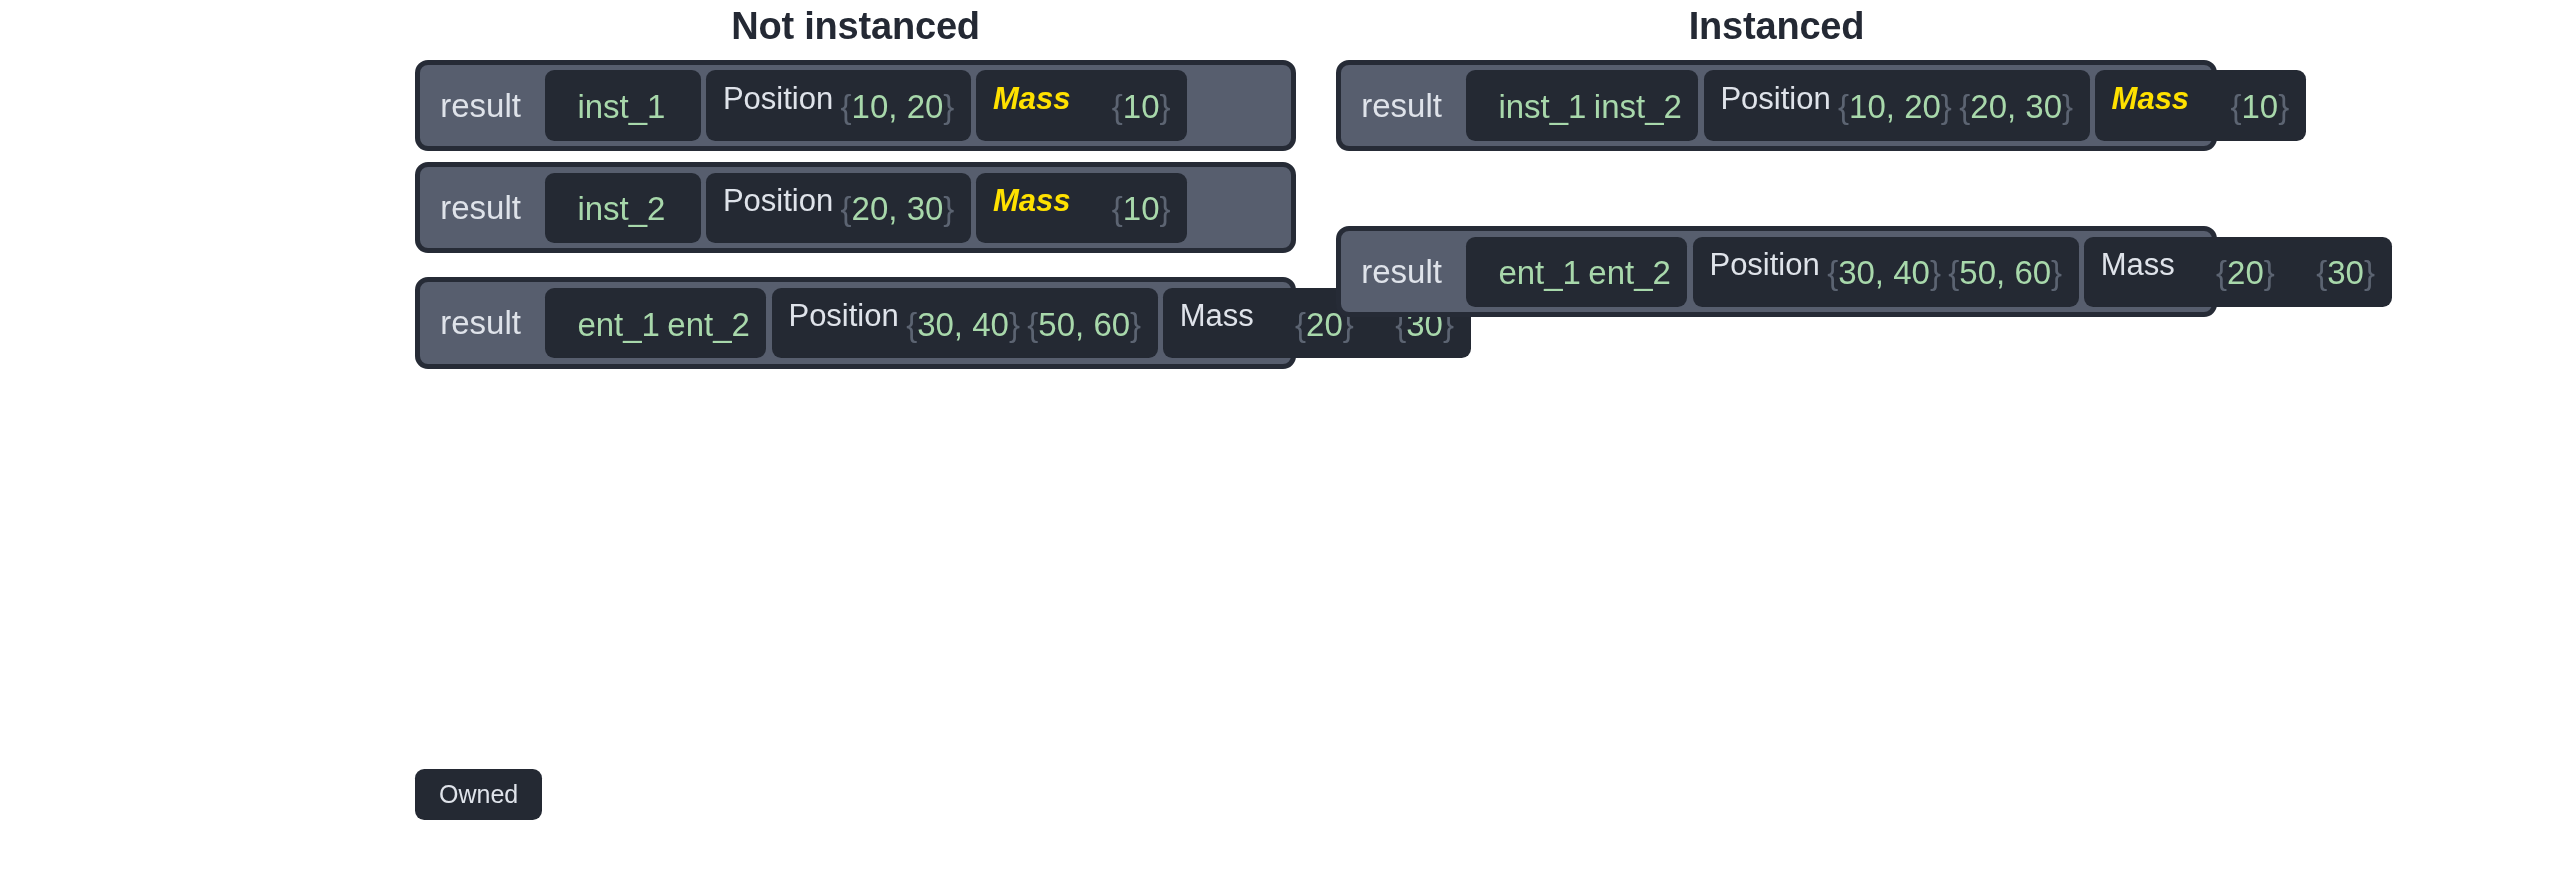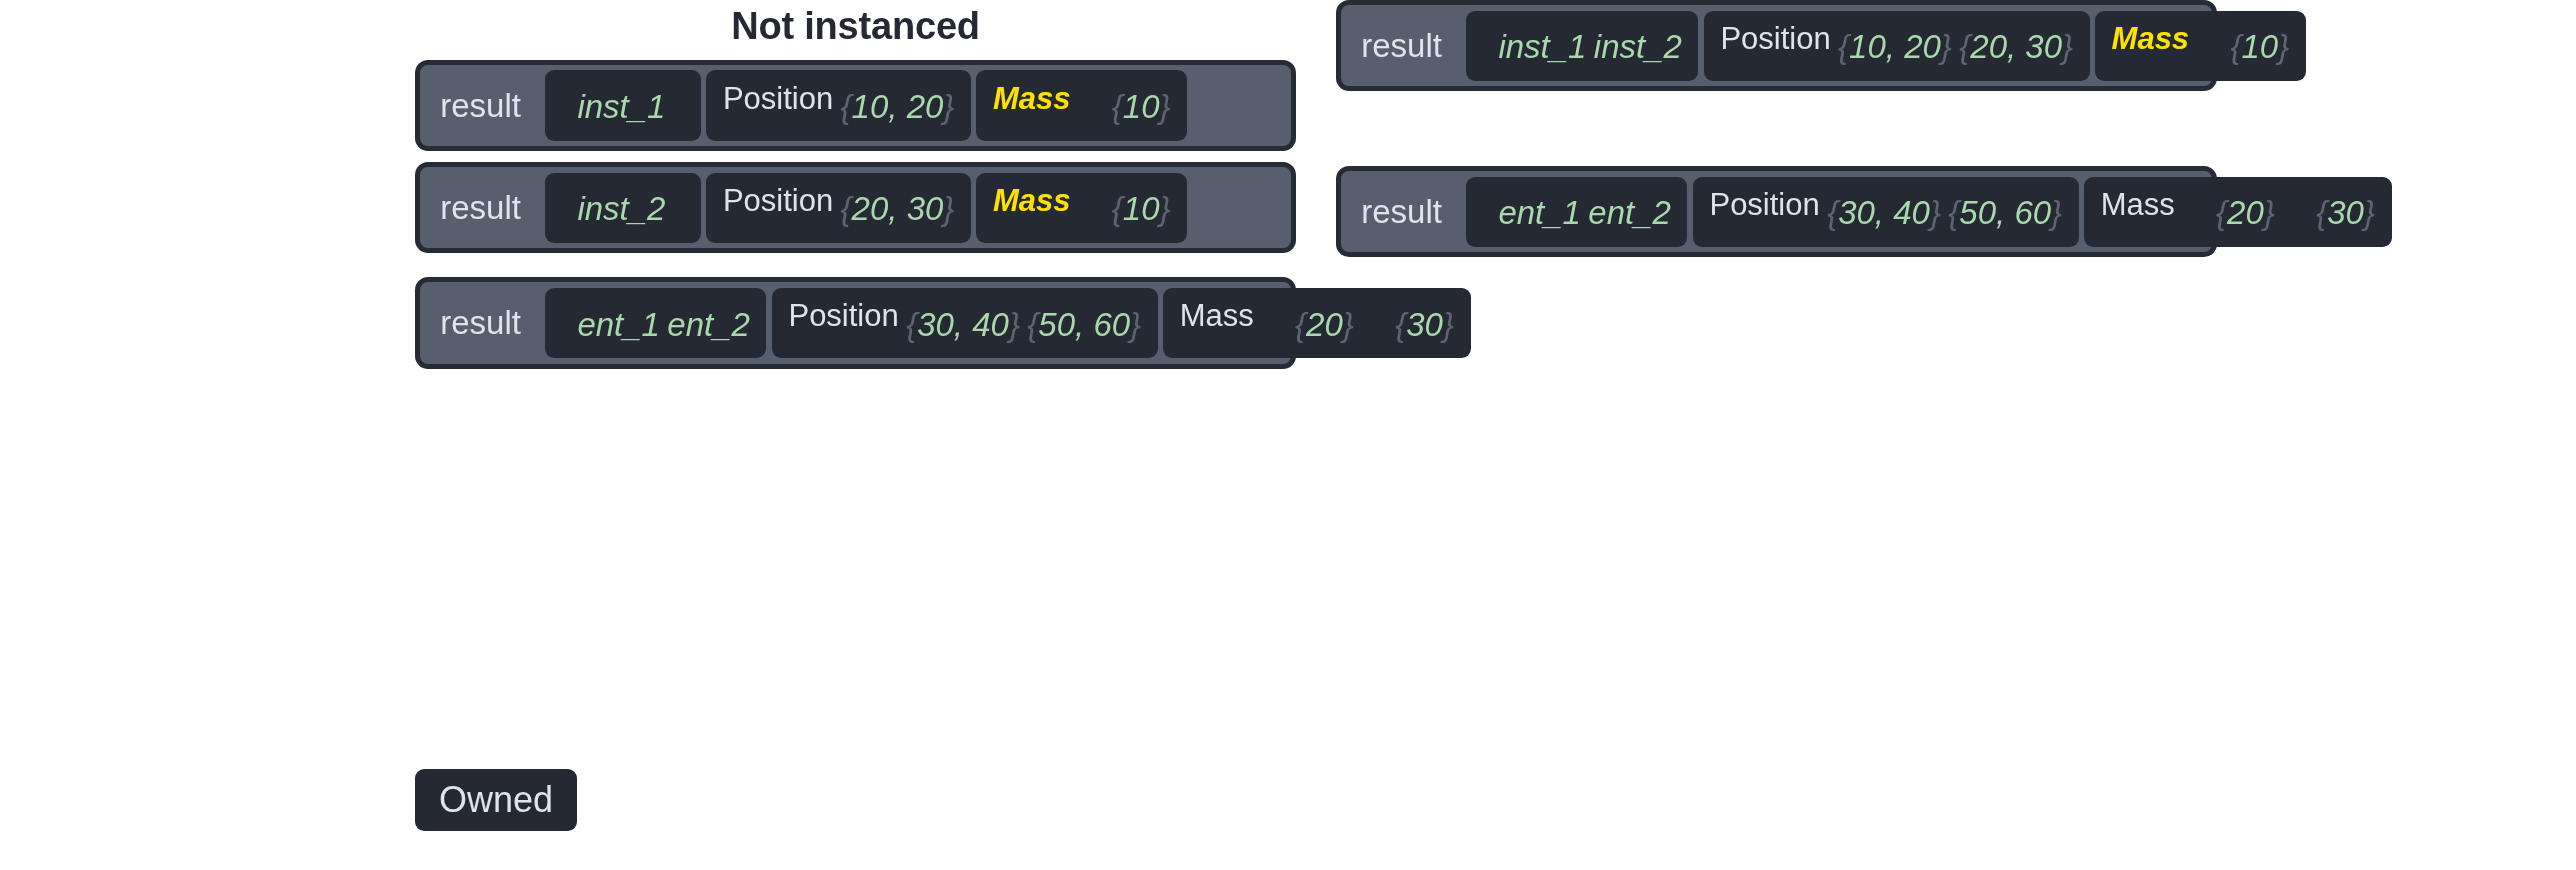--- a/index.html
+++ b/index.html
@@ -113,38 +113,37 @@
   .cell {
     font-size: 33px;
     line-height: 1;
     height: 42px;
     display: flex;
     align-items: center;
     justify-content: center;
     color: #a8d8ab;
     white-space: nowrap;
     padding-top: 6px;
-    font-style: italic;
   }
   .cell .brace { color: #5c6472; }
 
   
   .legend {
     position: absolute;
     left: 415px;
     top: 769px;
     display: flex;
     flex-direction: row;
     gap: 20px;
   }
   .legend-chip {
     background: #242933;
     border-radius: 9.2px;
     padding: 13px 24px;
-    font-size: 36px;
+    font-size: 25px;
     line-height: 1;
     color: #dfe3ea;
     white-space: nowrap;
   }
   .legend-chip.shared {
     color: #ffe100;
     font-style: italic;
     font-weight: bold;
   }
 
@@ -254,20 +253,21 @@
                 <span>30</span>
                 <span class="brace">}</span>
               </div>
             </div>
           </div>
         </div>
       </div>
   </div>
 
   <div class="column column-right">
+    <div class="column-title">Instanced</div>
     <div class="panels">
         <div class="panel">
           <div class="panel-label">result</div>
           <div class="cols">
             <div class="col col-name">
               <div class="col-head blank">&nbsp;</div>
               <div class="rule"></div>
               <div class="cell">inst_1</div>
               <div class="rule"></div>
               <div class="cell">inst_2</div>

